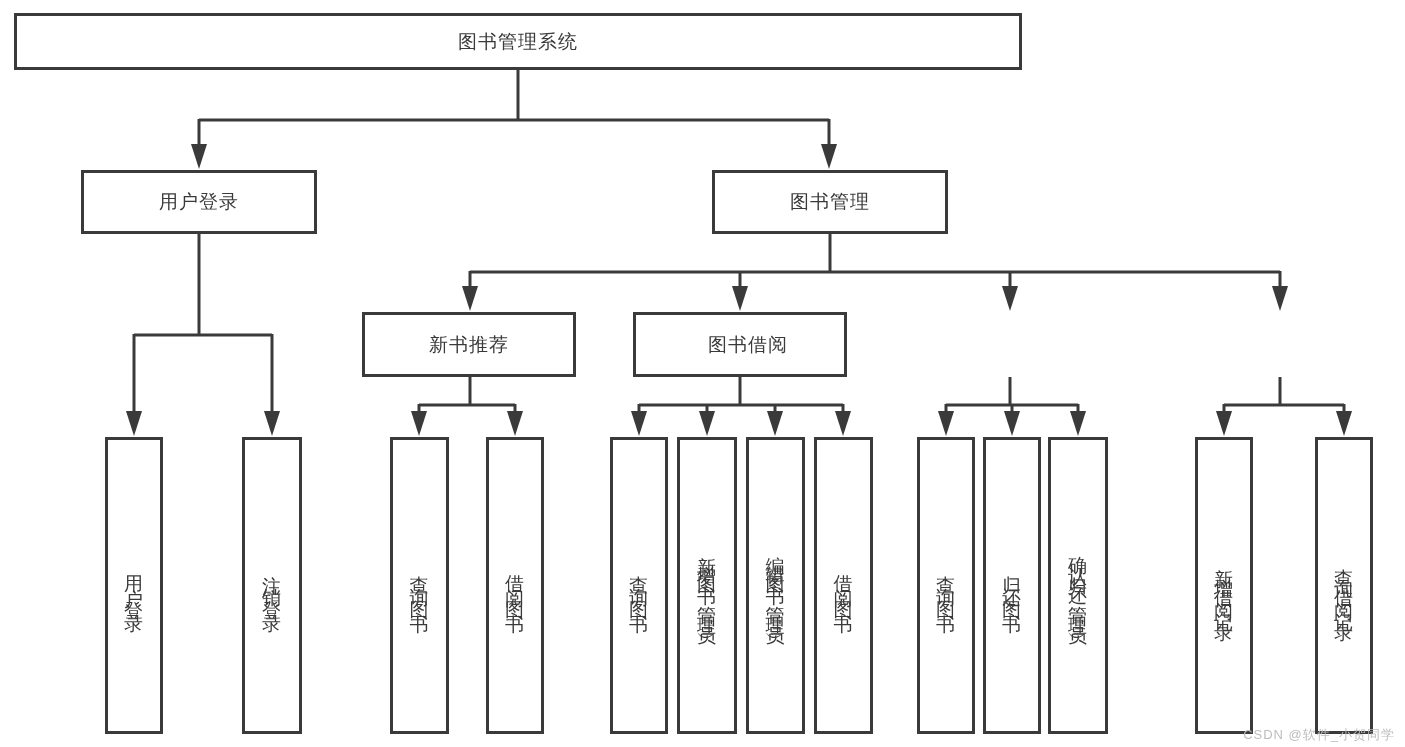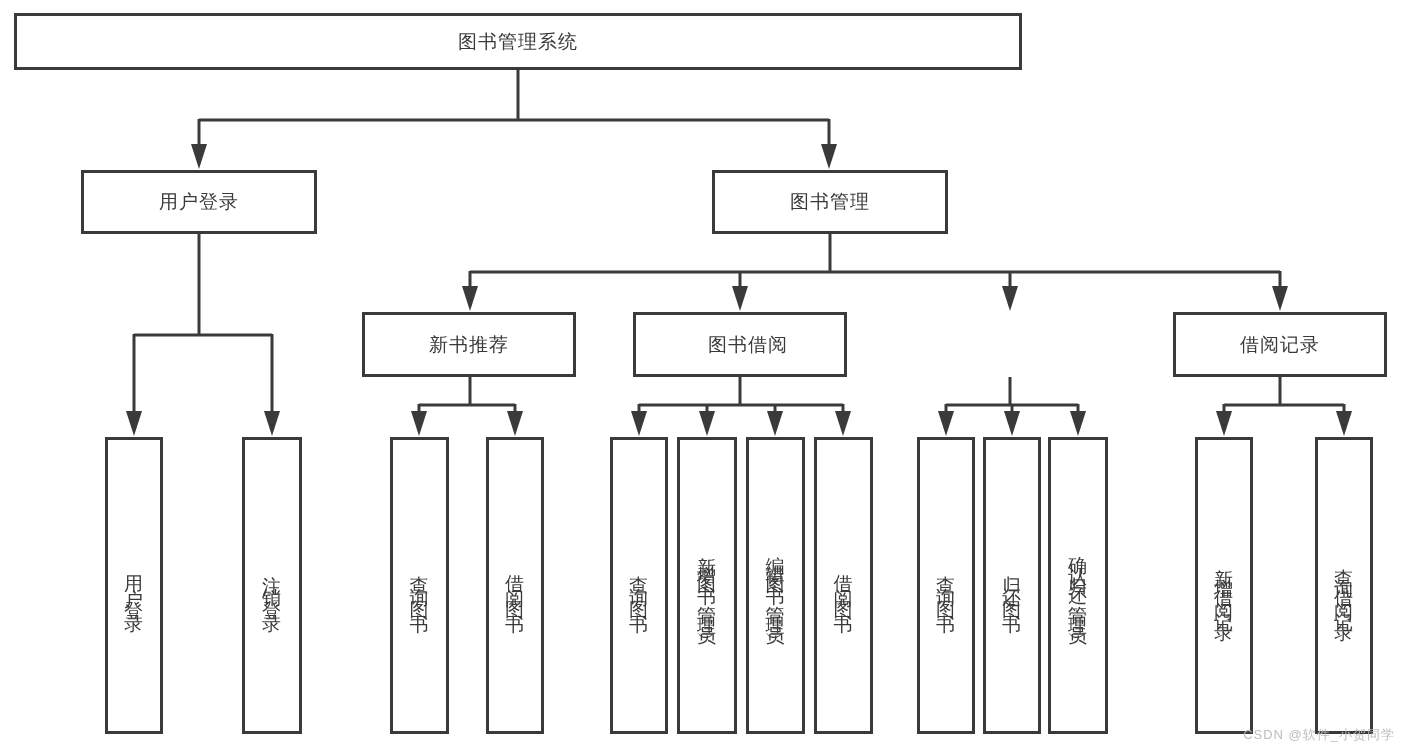--- a/index.html
+++ b/index.html
@@ -157,23 +157,20 @@
   <div class="node hnode l3 l3a">
     <span>新书推荐</span>
   </div>
 
   <div class="node hnode l2b">
     <span>图书管理</span>
   </div>
   <div class="node hnode l3 l3b">
     <span>图书借阅</span>
   </div>
-  <div class="node hnode l3 l3d">
-    <span>借阅记录</span>
-  </div>
 
   <div class="node leaf p-a1">
     <span>用户登录</span>
   </div>
   <div class="node leaf p-a2">
     <span>注销登录</span>
   </div>
 
   <div class="node leaf p-b1">
     <span>查询图书</span>

